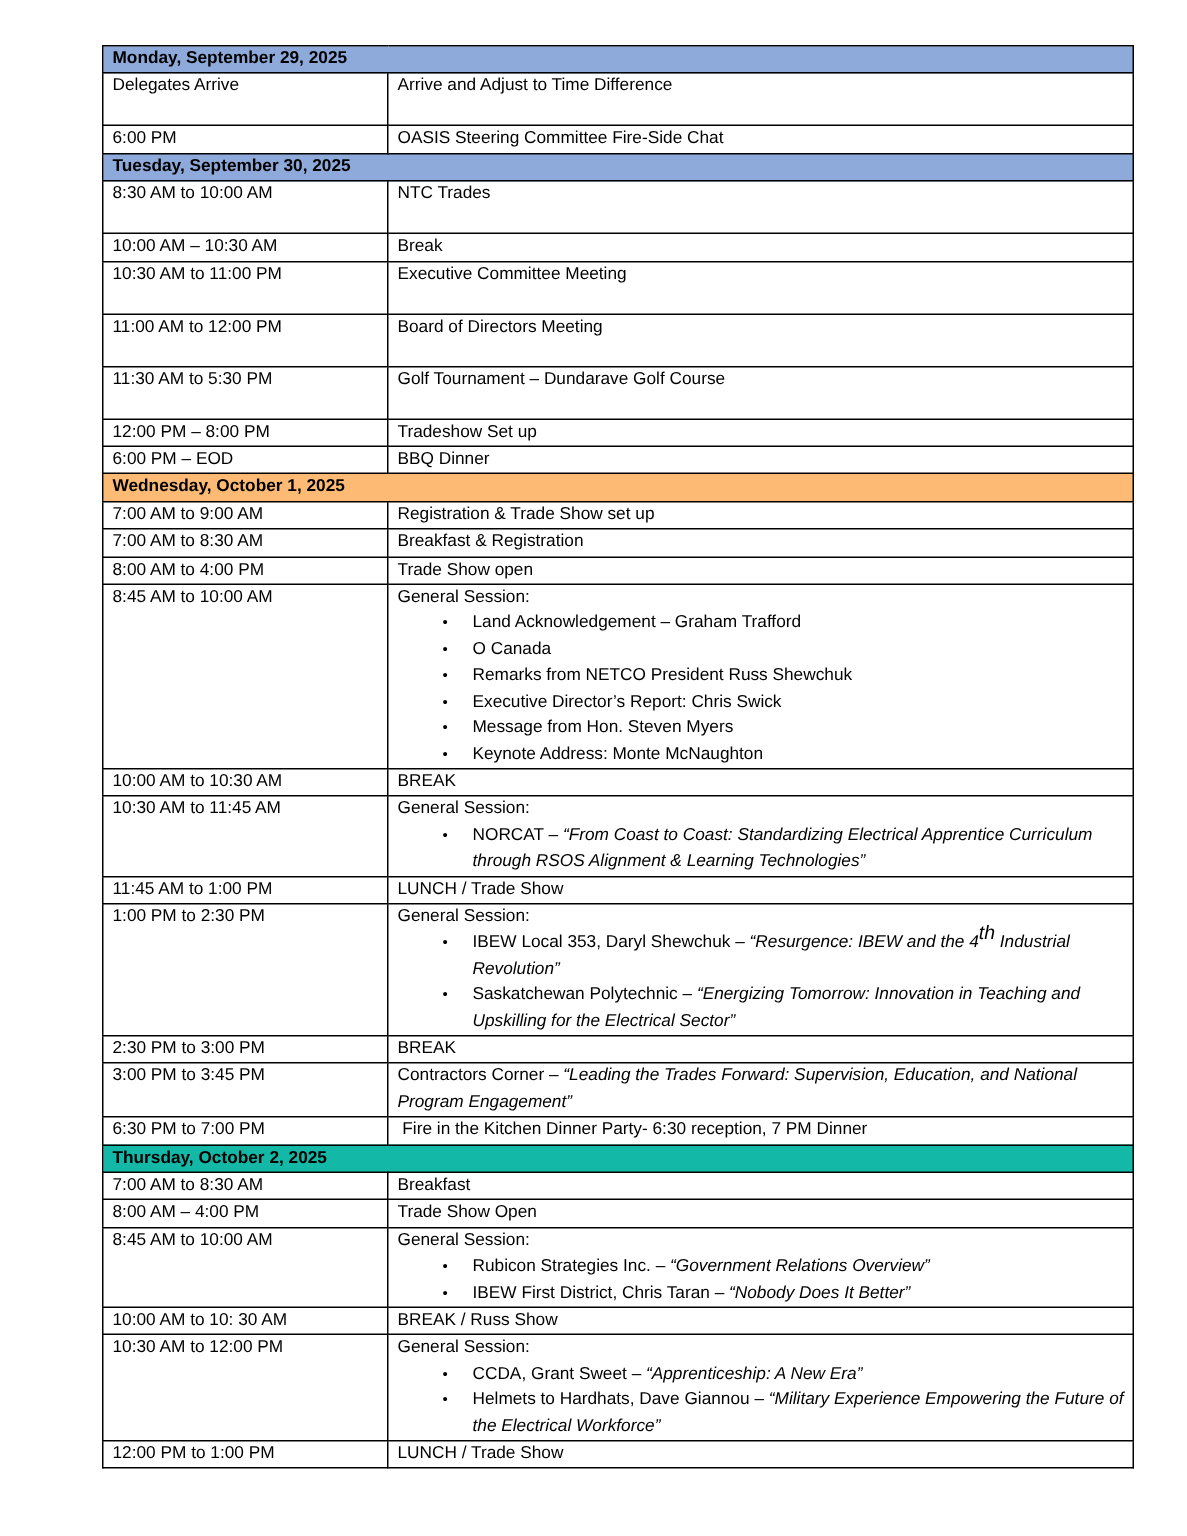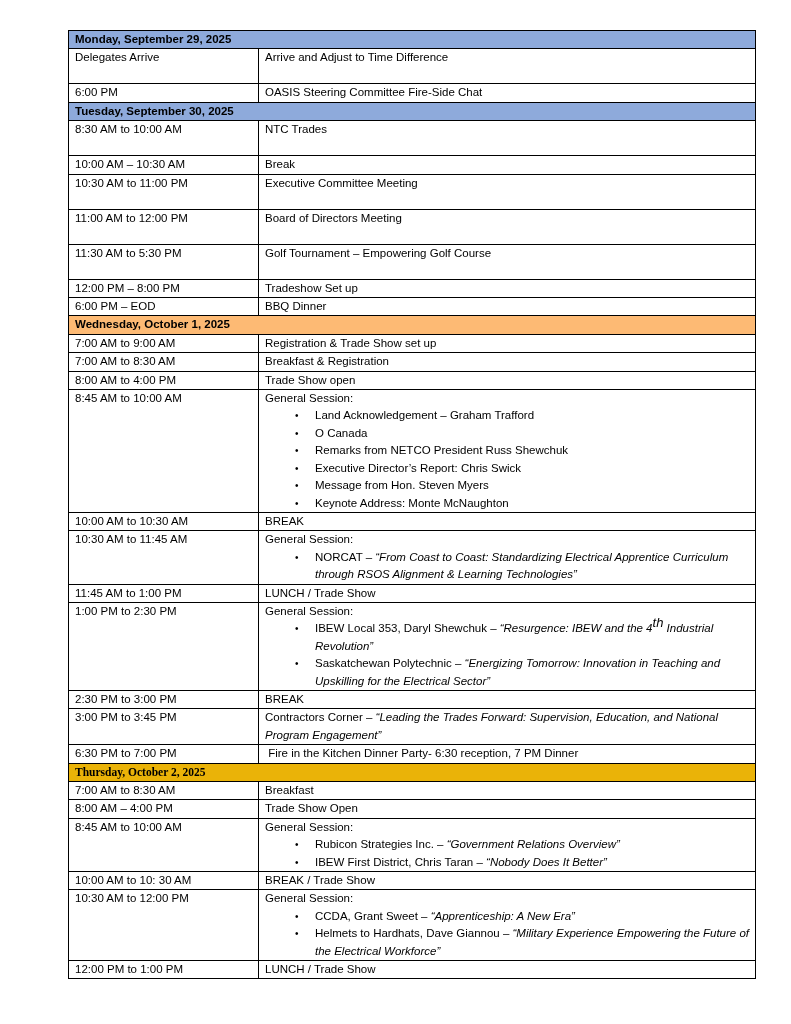--- a/index.html
+++ b/index.html
@@ -97,21 +97,21 @@
         </tr>
         <tr>
           <td class="time-cell tall">11:00 AM to 12:00 PM</td>
           <td class="event-cell">
             <div class="event-line"><span>Board of Directors Meeting</span></div>
           </td>
         </tr>
         <tr>
           <td class="time-cell tall">11:30 AM to 5:30 PM</td>
           <td class="event-cell">
-            <div class="event-line"><span>Golf Tournament – Empowering Golf Course</span></div>
+            <div class="event-line"><span>Golf Tournament – Dundarave Golf Course</span></div>
           </td>
         </tr>
         <tr>
           <td class="time-cell">12:00 PM – 8:00 PM</td>
           <td class="event-cell">
             <div class="event-line"><span>Tradeshow Set up</span></div>
           </td>
         </tr>
         <tr>
           <td class="time-cell">6:00 PM – EOD</td>
@@ -191,21 +191,21 @@
             <div class="event-line"><span>Contractors Corner – </span><span class="italic">“Leading the Trades Forward: Supervision, Education, and National Program Engagement”</span></div>
           </td>
         </tr>
         <tr>
           <td class="time-cell">6:30 PM to 7:00 PM</td>
           <td class="event-cell">
             <div class="event-line"><span> Fire in the Kitchen Dinner Party- 6:30 reception, 7 PM Dinner</span></div>
           </td>
         </tr>
         <tr>
-          <td colspan="2" class="day-header" style="background: #eab308; color: rgb(0, 0, 0); font-family: Liberation Serif, serif;">Thursday, October 2, 2025</td>
+          <td colspan="2" class="day-header" style="background: #14b8a6; color: rgb(0, 0, 0);">Thursday, October 2, 2025</td>
         </tr>
         <tr>
           <td class="time-cell">7:00 AM to 8:30 AM</td>
           <td class="event-cell">
             <div class="event-line"><span>Breakfast</span></div>
           </td>
         </tr>
         <tr>
           <td class="time-cell">8:00 AM – 4:00 PM</td>
           <td class="event-cell">
@@ -216,21 +216,21 @@
           <td class="time-cell">8:45 AM to 10:00 AM</td>
           <td class="event-cell">
             <div class="event-line"><span>General Session:</span></div>
             <div class="event-line bulleted"><span class="bullet-dot">•</span><span>Rubicon Strategies Inc. – </span><span class="italic">“Government Relations Overview”</span></div>
             <div class="event-line bulleted"><span class="bullet-dot">•</span><span>IBEW First District, Chris Taran – </span><span class="italic">“Nobody Does It Better”</span></div>
           </td>
         </tr>
         <tr>
           <td class="time-cell">10:00 AM to 10: 30 AM</td>
           <td class="event-cell">
-            <div class="event-line"><span>BREAK / Trade Show</span></div>
+            <div class="event-line"><span>BREAK / Russ Show</span></div>
           </td>
         </tr>
         <tr>
           <td class="time-cell">10:30 AM to 12:00 PM</td>
           <td class="event-cell">
             <div class="event-line"><span>General Session:</span></div>
             <div class="event-line bulleted"><span class="bullet-dot">•</span><span>CCDA, Grant Sweet – </span><span class="italic">“Apprenticeship: A New Era”</span></div>
             <div class="event-line bulleted"><span class="bullet-dot">•</span><span>Helmets to Hardhats, Dave Giannou – </span><span class="italic">“Military Experience Empowering the Future of the Electrical Workforce”</span></div>
           </td>
         </tr>

